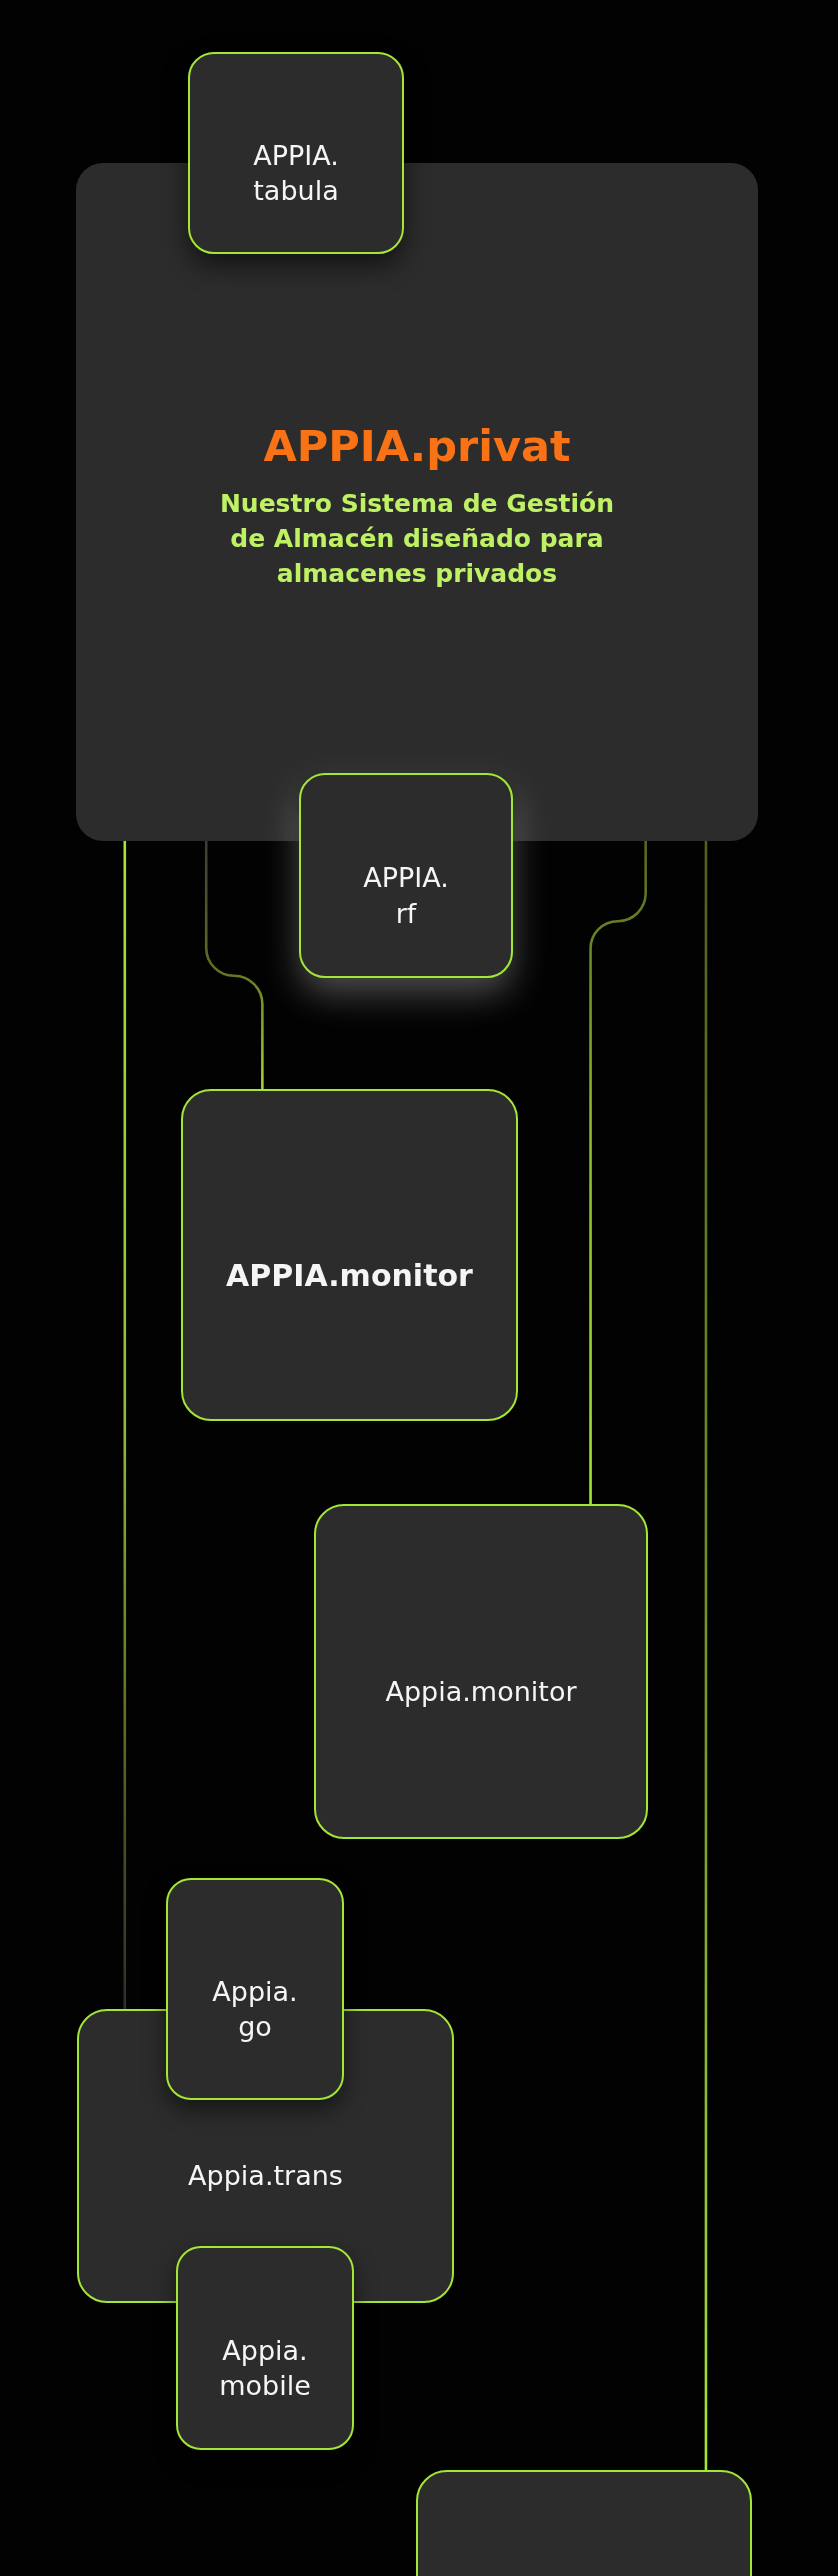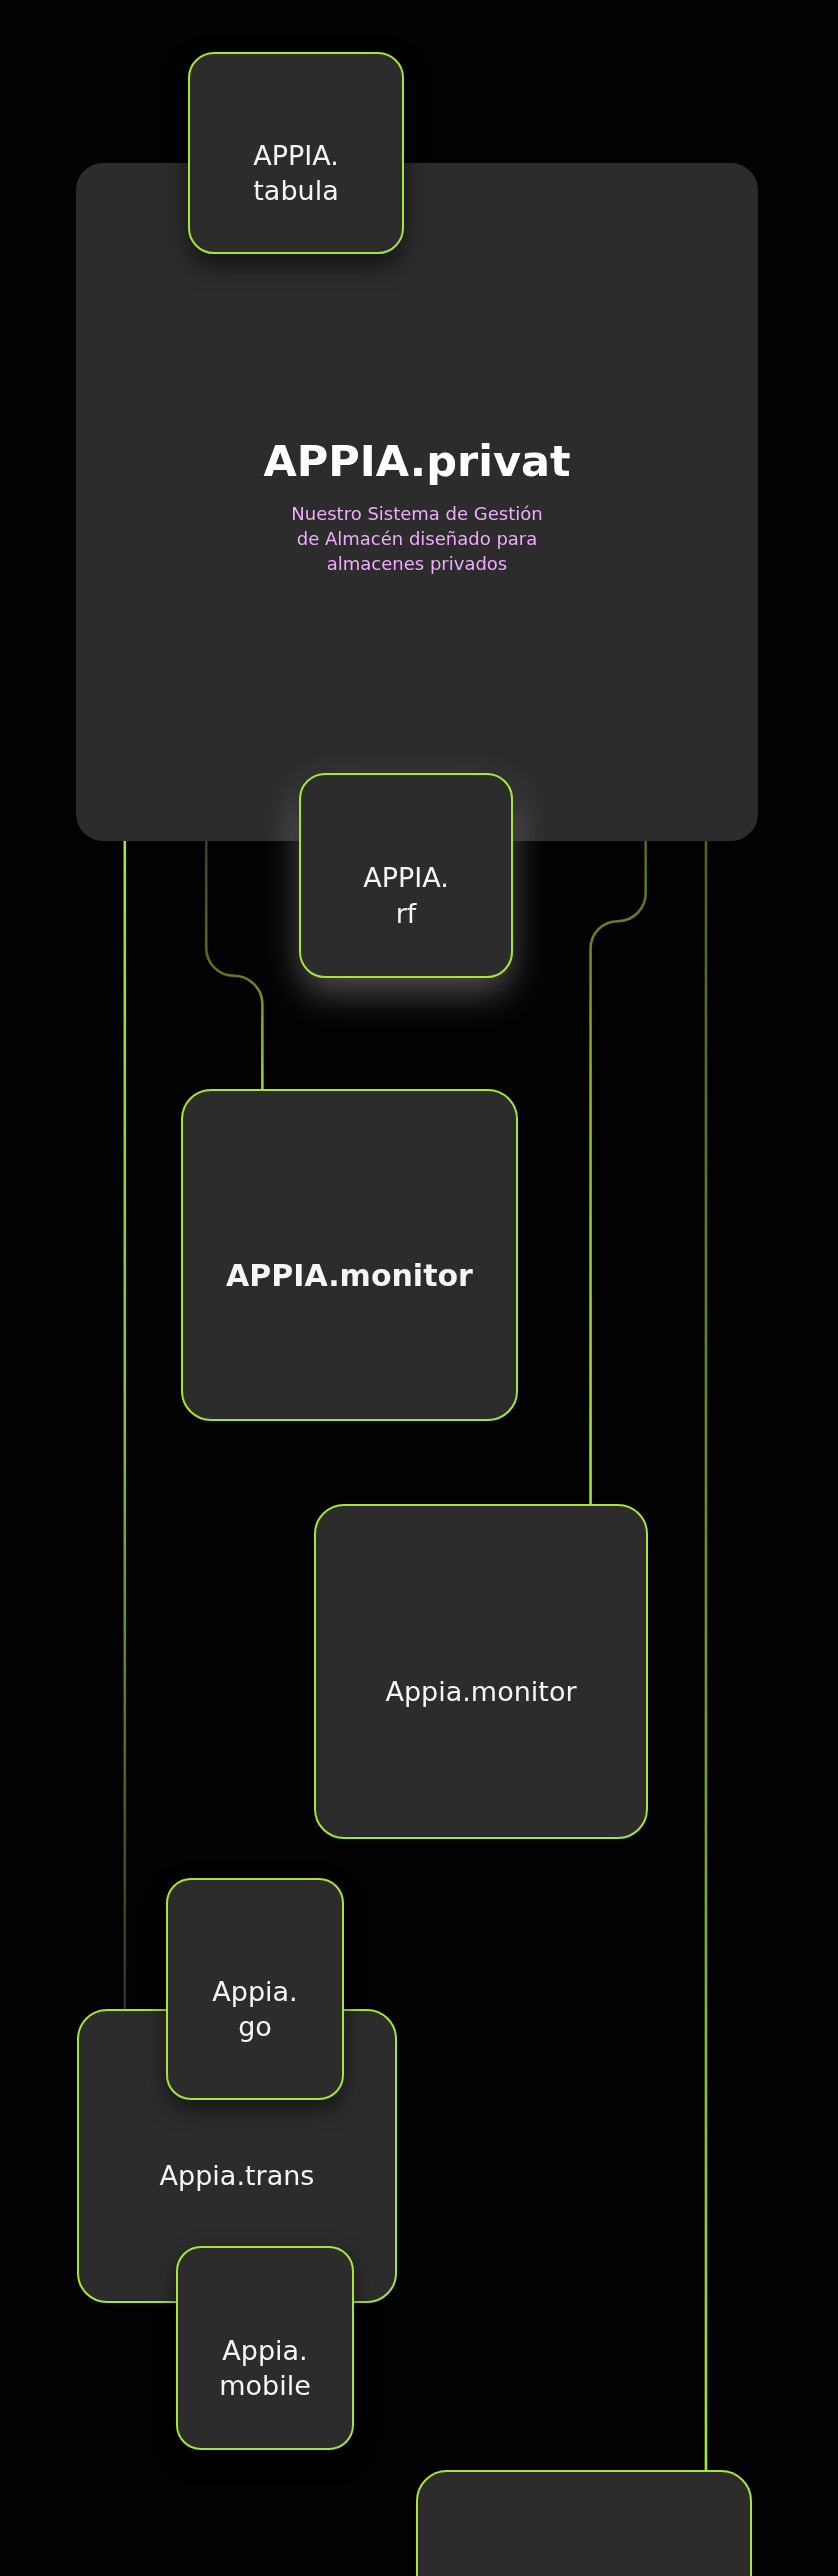--- a/index.html
+++ b/index.html
@@ -16,30 +16,30 @@
     text-align:center;color:#f5f5f5;z-index:2;
   }
   .node .lbl{
     white-space:pre-line;font-size:27px;line-height:1.3;font-weight:400;color:#f5f5f5;margin-top:40px;
   }
   .lbl-single{font-size:29px;text-align:center;}
   #node-tabula{left:188px;top:52px;width:216px;height:202px;border-radius:26px;
     box-shadow:0 11.3px 25px rgba(0,0,0,.55);z-index:3;}
   #node-privat{left:76px;top:163px;width:682px;height:678px;border-radius:27px;
     border:none;background:#2c2c2c;z-index:2;gap:15.5px;padding-top:10.3px;}
-  #node-privat .title{font-size:43px;font-weight:700;color:#ffffff;line-height:1.1;}
-  #node-privat .subtitle{font-size:18px;line-height:1.4;color:#f0abfc;white-space:pre-line;font-weight:400;}
+  #node-privat .title{font-size:43px;font-weight:700;color:#f97316;line-height:1.1;}
+  #node-privat .subtitle{font-size:25px;line-height:1.4;color:#bef264;white-space:pre-line;font-weight:700;}
   #node-rf{left:299px;top:773px;width:214px;height:205px;border-radius:26px;z-index:3;
     box-shadow:0 15.5px 36px rgba(255,255,255,.30),0 5.2px 14.4px rgba(0,0,0,.75);}
   #node-monitor-upper{left:181px;top:1089px;width:337px;height:332px;border-radius:30px;}
   #node-monitor-upper .lbl{font-weight:700;font-size:30px;}
   #node-monitor-lower{left:314px;top:1504px;width:334px;height:335px;border-radius:30px;}
   #node-go{left:166px;top:1878px;width:178px;height:222px;border-radius:25px;z-index:3;
     box-shadow:0 9.3px 21.6px rgba(0,0,0,.5);}
-  #node-trans{left:77px;top:2009px;width:320px;height:294px;border-radius:30px;z-index:2;}
+  #node-trans{left:77px;top:2009px;width:377px;height:294px;border-radius:30px;z-index:2;}
   #node-mobile{left:176px;top:2246px;width:178px;height:204px;border-radius:25px;z-index:3;
     box-shadow:0 9.3px 21.6px rgba(0,0,0,.5);}
   #node-hardware{left:416px;top:2470px;width:336px;height:338px;border-radius:31px;z-index:2;}
 </style>
 </head>
 <body>
 
 <div class="canvas">
 
   <svg class="connectors" width="839" height="2949" viewBox="0 0 1628 5724">

